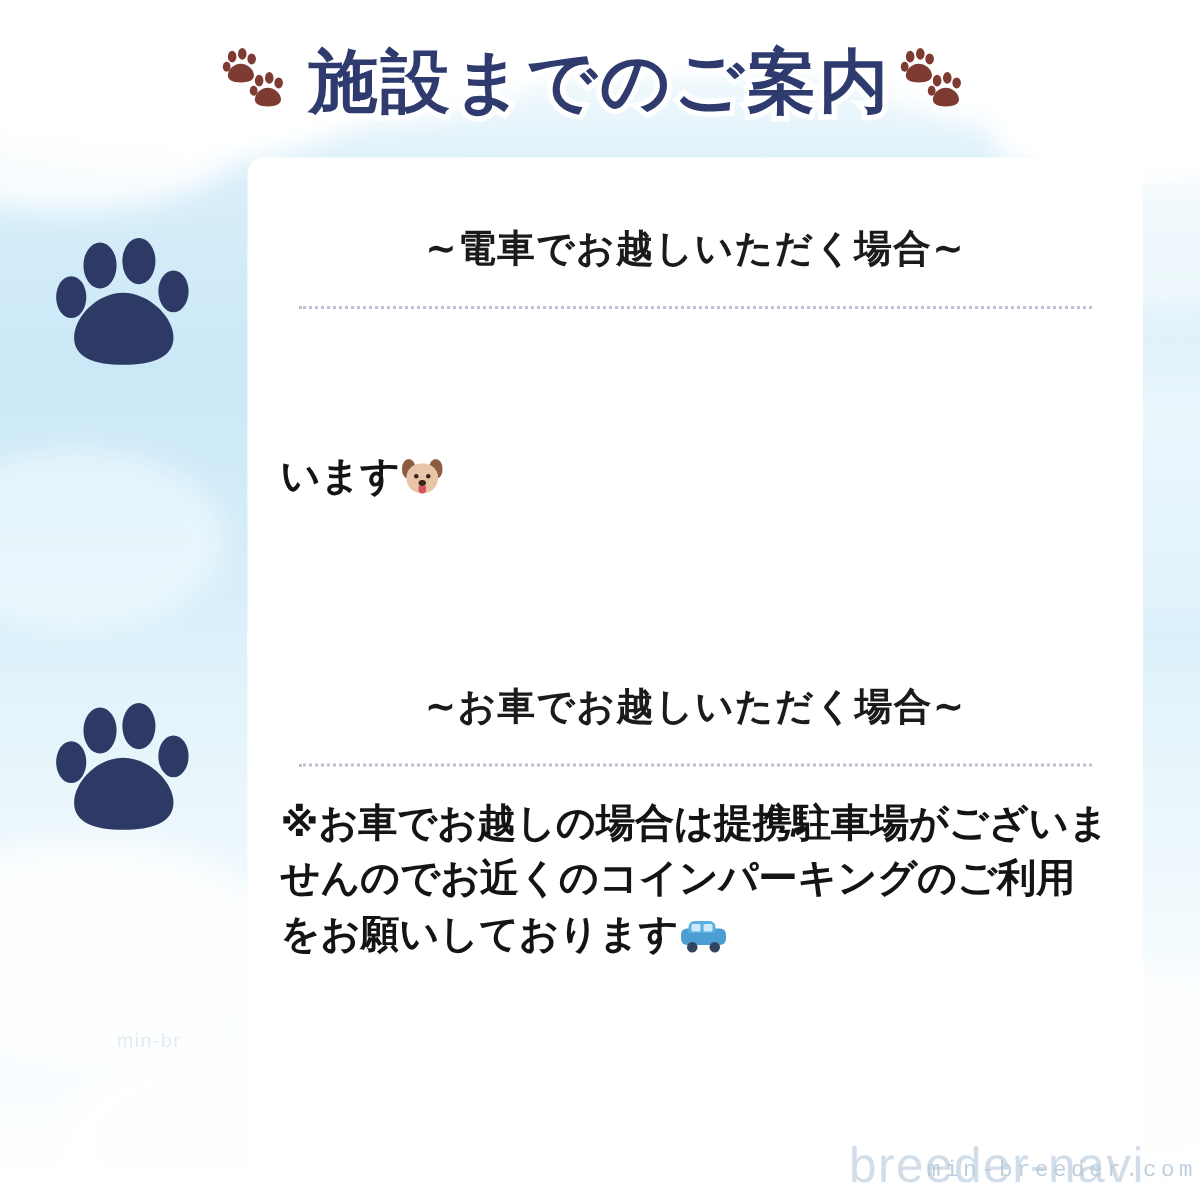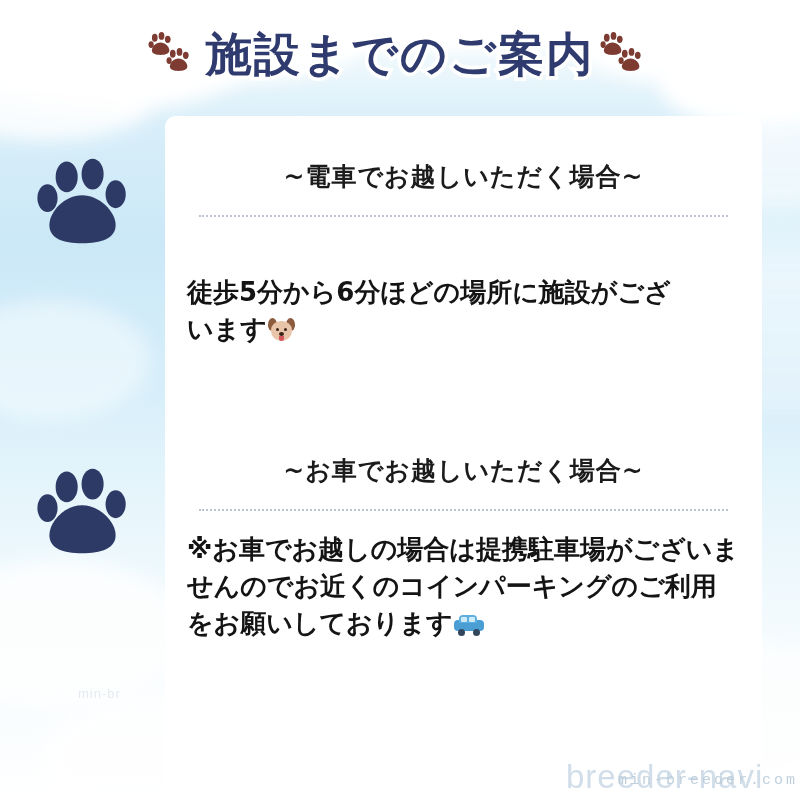--- a/index.html
+++ b/index.html
@@ -141,21 +141,21 @@
   #paw-car   { left: 35px; top: 462px; }
 
   
   .card {
     position: absolute;
     left: 165px;
     width: 597px;
     background: #ffffff;
     border-radius: 11px;
   }
-  #card-train { top: 116px;  height: 343px; }
+  #card-train { top: 105px;  height: 343px; }
   #card-car   { top: 410px;  height: 460px; border-bottom-left-radius:0; border-bottom-right-radius:0;}
 
   .card-inner {
     padding: 0 22px;
   }
   .card-heading {
     font-family: "DejaVu Sans", "Liberation Sans", sans-serif;
     font-size: 25px;
     font-weight: bold;
     color: #1b1b1b;
@@ -367,21 +367,21 @@
     <ellipse cx="13" cy="48" rx="10.5" ry="14.5" fill="#2e3a66"></ellipse>
     <path d="M49 45 C67 45 84 62 84 76 C84 90 69 95 49 95 C29 95 15 90 15 76 C15 62 31 45 49 45 Z" fill="#2e3a66"></path>
   </svg>
 
   <div id="card-train" class="card">
     <div class="card-inner">
       <div class="card-heading">~電車でお越しいただく場合~</div>
       <div class="divider"></div>
       <div class="card-body">
         <br>
-        <span>徒歩5分から6分ほどの場所に施設がござ</span><br>
+        <br>
         <span>います</span><span class="dog-emoji"><span class="ear l"></span><span class="ear r"></span><span class="face"></span><span class="eye l"></span><span class="eye r"></span><span class="nose"></span><span class="mouth"></span></span>
       </div>
     </div>
   </div>
 
   <div id="card-car" class="card">
     <div class="card-inner">
       <div class="card-heading">~お車でお越しいただく場合~</div>
       <div class="divider"></div>
       <div class="card-body">

